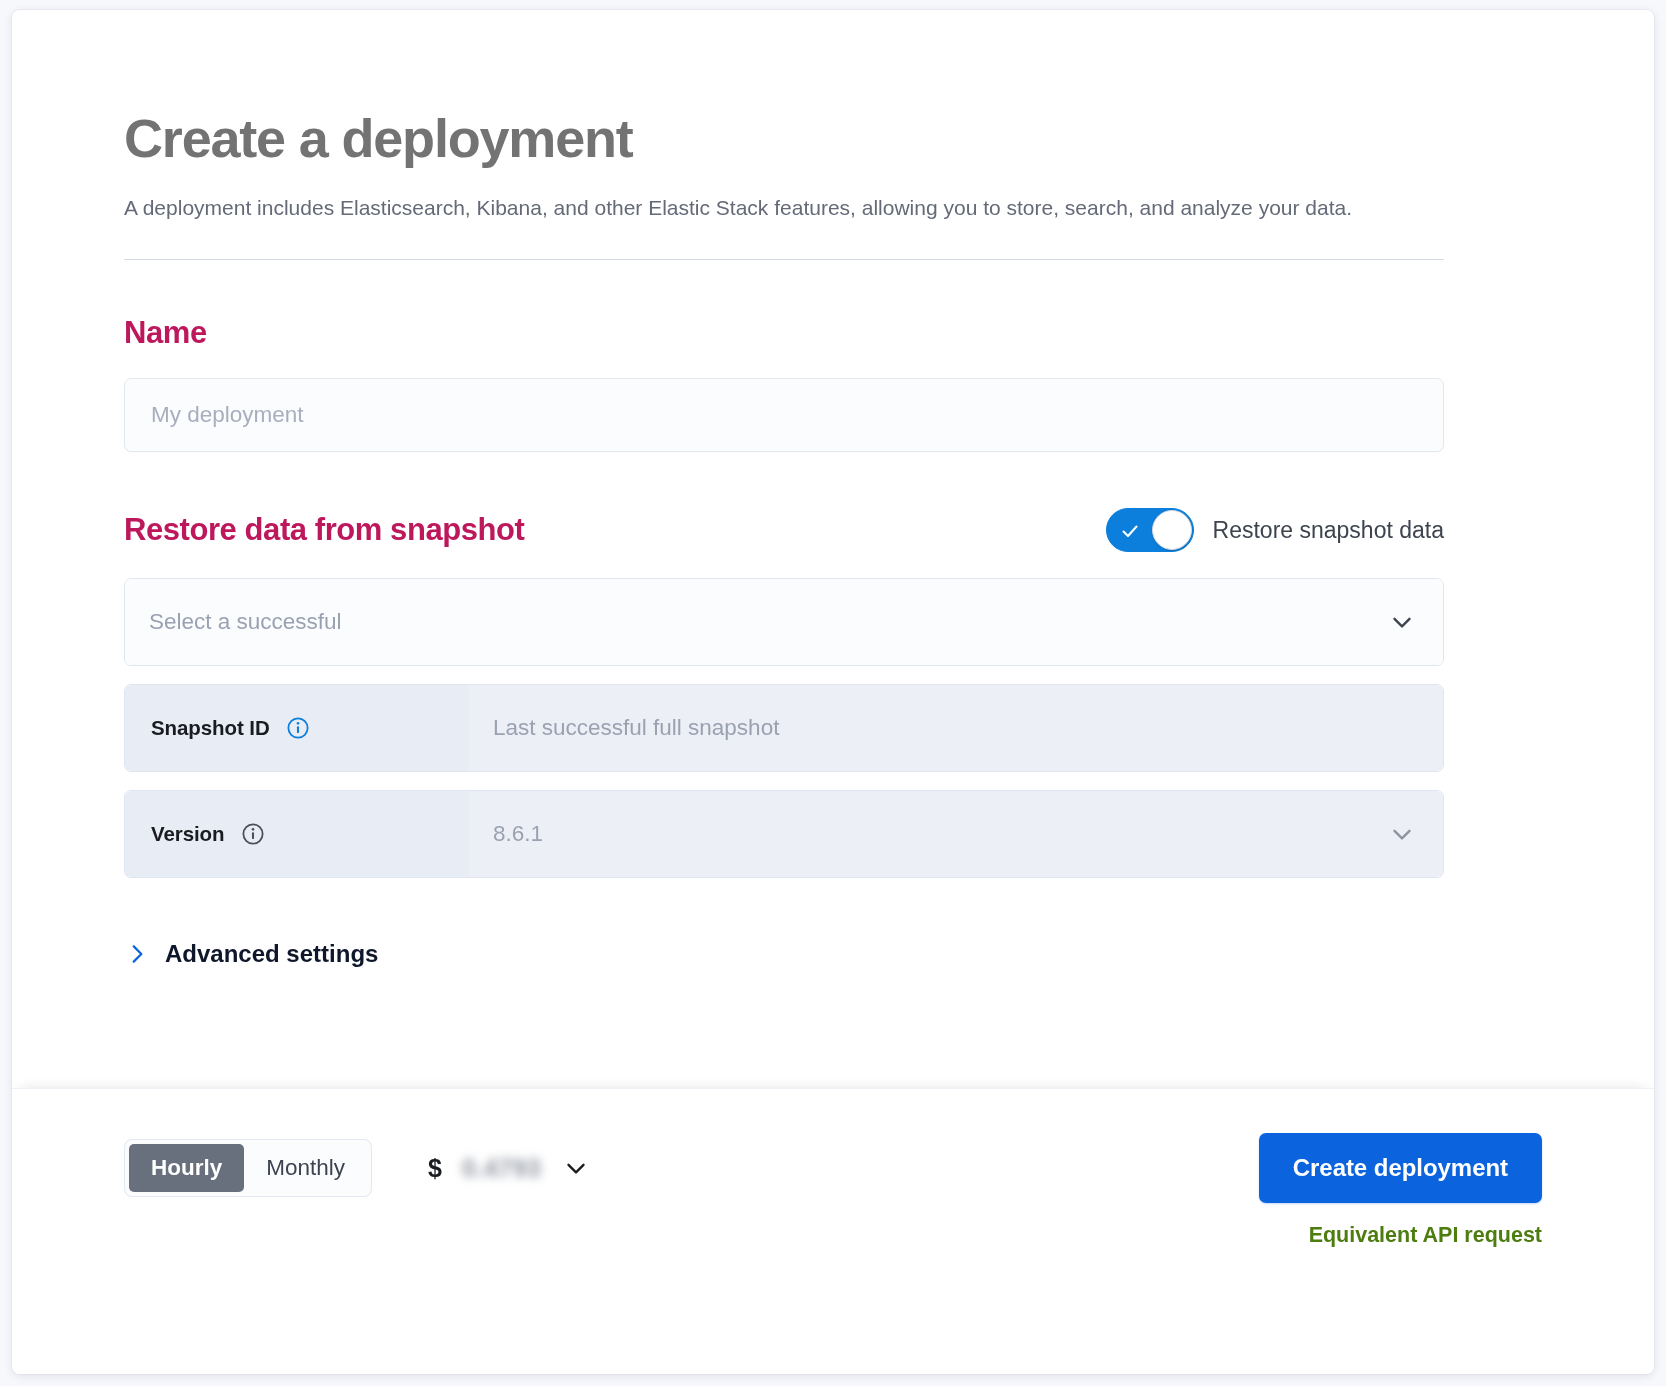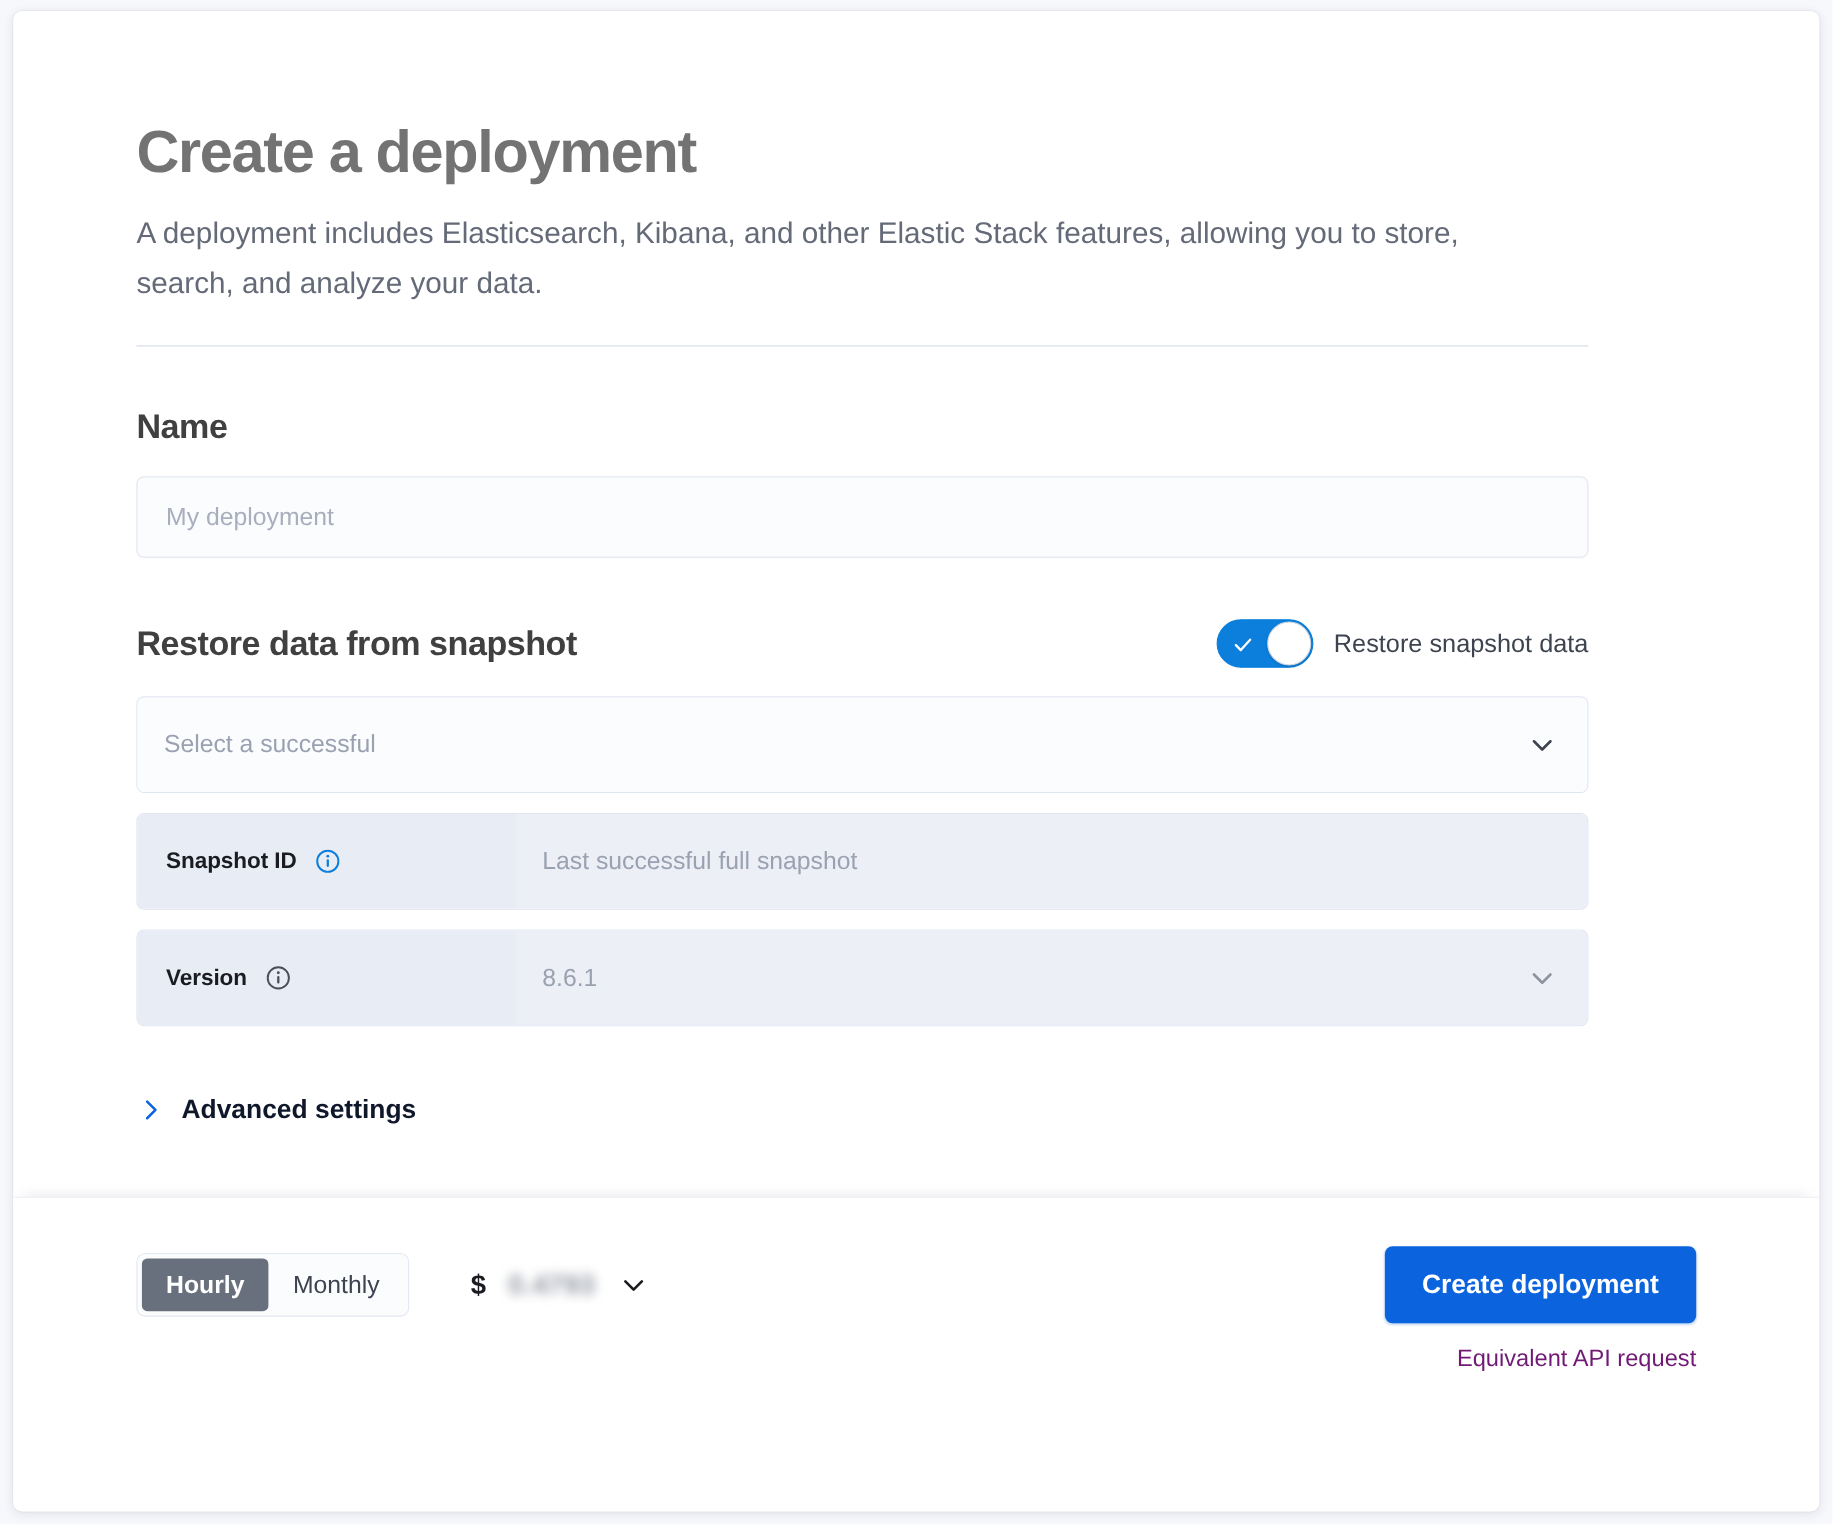--- a/index.html
+++ b/index.html
@@ -50,40 +50,40 @@
   .page-title {
     font-size: 54px;
     line-height: 1.07;
     font-weight: 700;
     letter-spacing: -0.022em;
     color: #737373;
   }
 
   .page-subtitle {
     margin-top: 22px;
-    font-size: 27px;
+    font-size: 21px;
     line-height: 1.68;
     color: #646a77;
     max-width: 1270px;
     font-weight: 400;
   }
 
   .divider {
     margin-top: 34px;
     height: 1px;
     background: #d3dae6;
     width: 1320px;
   }
 
   
   .section-head {
     font-size: 31px;
     font-weight: 700;
     letter-spacing: -0.014em;
-    color: #404040;
+    color: #be185d;
   }
 
   .name-section { margin-top: 55px; }
 
   
   .text-input {
     margin-top: 27px;
     width: 1320px;
     height: 74px;
     background: #fbfcfe;
@@ -307,22 +307,22 @@
     padding: 0 34px;
     height: 70px;
     cursor: pointer;
     letter-spacing: -0.002em;
     box-shadow: 0 1px 2px rgba(11,100,221,0.25);
     font-family: "Liberation Sans", sans-serif;
   }
 
   .api-link {
     font-size: 21.5px;
-    color: #701a75;
-    font-weight: 400;
+    color: #4d7c0f;
+    font-weight: 700;
     cursor: pointer;
     text-decoration: none;
   }
 </style>
 </head>
 <body>
 
 <div class="page">
   <div class="card">
 

